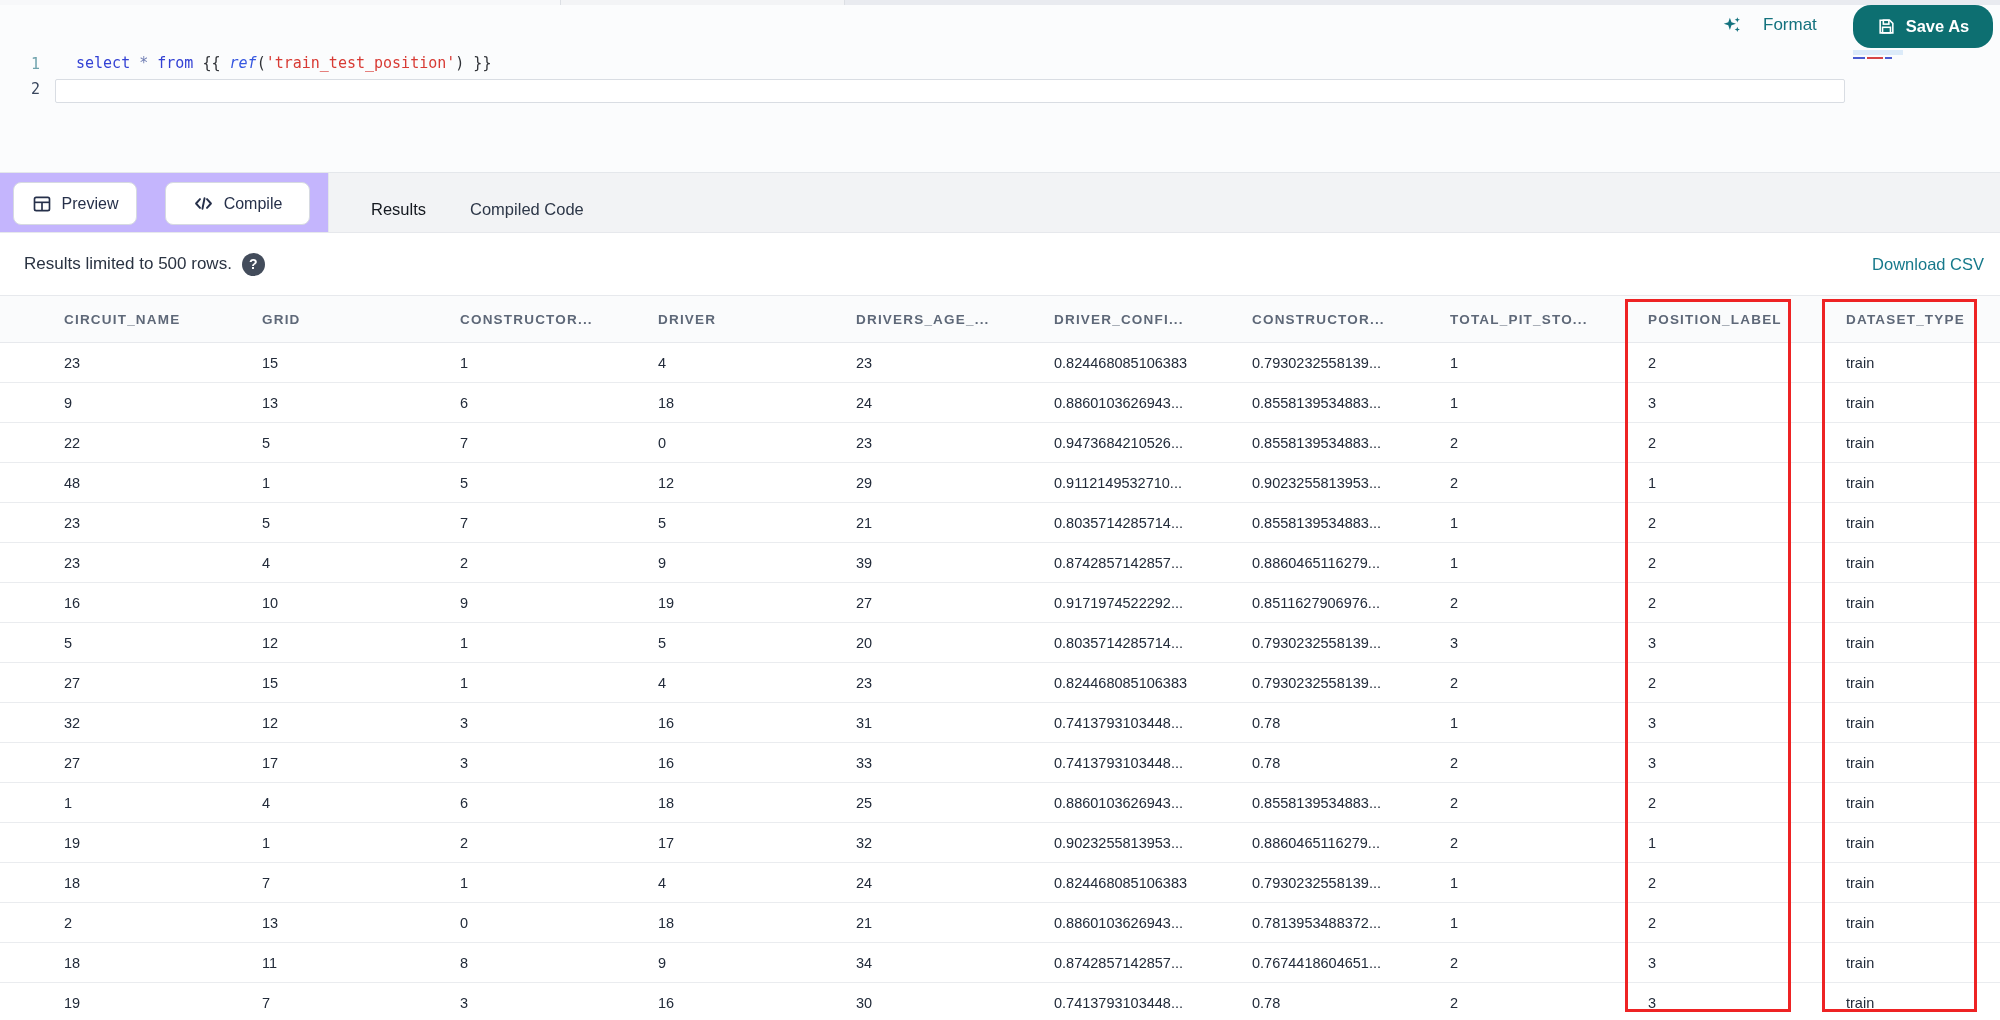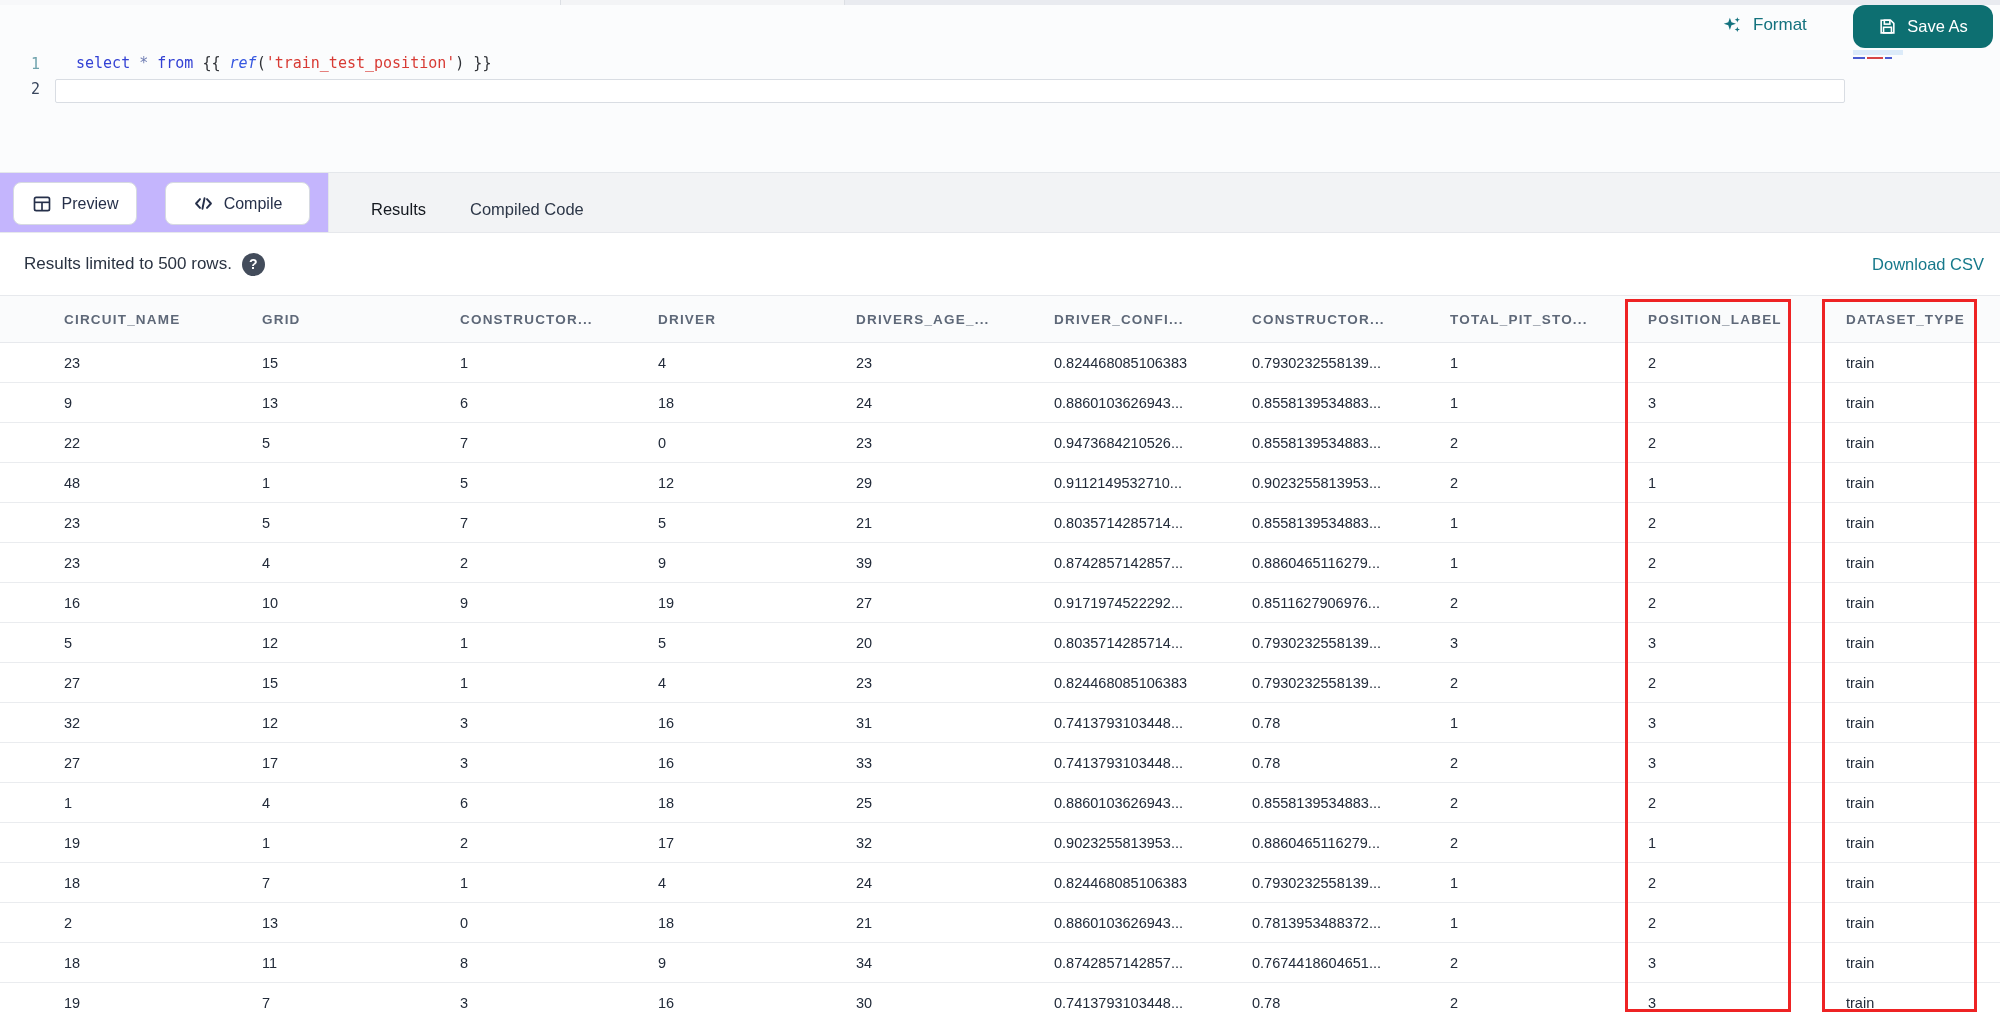--- a/index.html
+++ b/index.html
@@ -15,28 +15,28 @@
     position: absolute; left: 0; top: 0; width: 2000px; height: 172px;
     background: #fbfcfd;
   }
   .top-strip { position: absolute; top: 0; height: 5px; }
   .strip-a { left: 0; width: 560px; background: #f7f8fa; }
   .strip-b { left: 560px; width: 285px; background: #f3f4f6; border-left: 1px solid #dcdfe4; border-right: 1px solid #dcdfe4; }
   .strip-c { left: 845px; width: 1155px; background: #e9ebf0; }
 
   #format-button {
     position: absolute; left: 1722px; top: 10px; height: 30px;
-    display: flex; align-items: center; gap: 10px;
+    display: flex; align-items: center; gap: 20px;
     color: #13727e; font-size: 17px; cursor: pointer;
   }
   #save-as-button {
     position: absolute; left: 1853px; top: 5px; width: 140px; height: 43px;
-    background: #0d6f71; border: none; border-radius: 12px;
+    background: #0d6f71; border: none; border-radius: 18px;
     display: flex; align-items: center; justify-content: center; gap: 10px;
-    color: #ffffff; font-size: 16.5px; font-weight: 400; cursor: pointer;
+    color: #ffffff; font-size: 16.5px; font-weight: 700; cursor: pointer;
   }
 
   .gutter-num { position: absolute; left: 22px; width: 18px; text-align: right;
     font-family: "DejaVu Sans Mono", monospace; font-size: 15px; }
   #line-num-1 { top: 55px; color: #6fa3ad; }
   #line-num-2 { top: 80px; color: #39475e; }
 
   #code-line-1 {
     position: absolute; left: 76px; top: 54px;
     font-family: "DejaVu Sans Mono", monospace; font-size: 15px; color: #2f3237;

